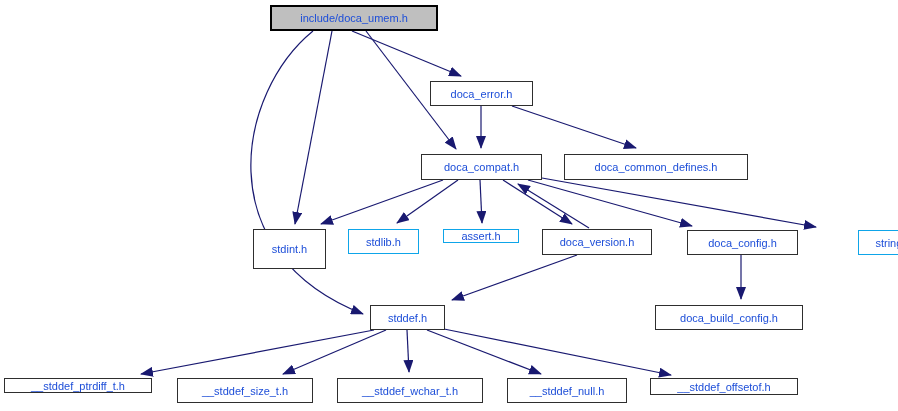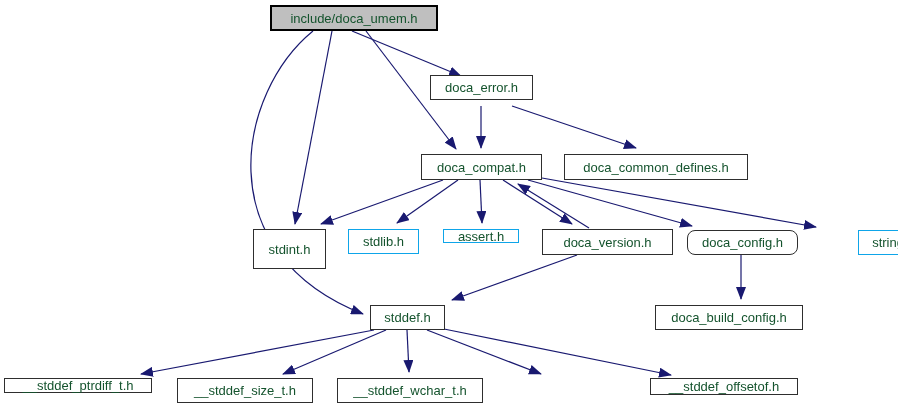--- a/index.html
+++ b/index.html
@@ -10,22 +10,22 @@
     font-family:"Liberation Sans", sans-serif;
     overflow:hidden;
   }
   #edges { position:absolute; left:0; top:0; width:898px; height:411px; }
   .node {
     position:absolute;
     box-sizing:border-box;
     display:flex; align-items:center; justify-content:center;
     background:#ffffff;
     border:1px solid #2e2e2e;
-    color:#14532d;
-    font-size:13px;
+    color:#1d4ed8;
+    font-size:11px;
     white-space:nowrap;
     cursor:pointer;
   }
   .node.root {
     background:#bfbfbf;
     border:2px solid #000000;
     cursor:default;
   }
   .node.external {
     border:1px solid #0ea5e9;
@@ -61,29 +61,30 @@
       <line x1="741" y1="255" x2="741" y2="299" marker-end="url(#arrow)"></line>
       <line x1="374" y1="330" x2="141" y2="374" marker-end="url(#arrow)"></line>
       <line x1="386" y1="330" x2="283" y2="374" marker-end="url(#arrow)"></line>
       <line x1="407" y1="330" x2="409" y2="372" marker-end="url(#arrow)"></line>
       <line x1="427" y1="330" x2="541" y2="374" marker-end="url(#arrow)"></line>
       <line x1="444" y1="329" x2="671" y2="375" marker-end="url(#arrow)"></line>
     </g>
   </svg>
 
   <div class="node root" style="left:270px; top:5px;   width:168px; height:26px;">include/doca_umem.h</div>
-  <div class="node" style="left:430px; top:75px;  width:103px; height:25px;">doca_error.h</div>
+  <div class="node" style="left:430px; top:81px;  width:103px; height:25px;">doca_error.h</div>
   <div class="node" style="left:421px; top:154px; width:121px; height:26px;text-align:right;">doca_compat.h</div>
   <div class="node" style="left:564px; top:154px; width:184px; height:26px;">doca_common_defines.h</div>
   <div class="node" style="left:253px; top:229px; width:73px;  height:40px;">stdint.h</div>
   <div class="node external" style="left:348px; top:229px; width:71px;  height:25px;">stdlib.h</div>
   <div class="node external" style="left:443px; top:229px; width:76px;  height:14px;">assert.h</div>
-  <div class="node" style="left:542px; top:229px; width:131px; height:26px;">doca_version.h</div>
-  <div class="node" style="left:687px; top:230px; width:111px; height:25px;border-radius:8px;">doca_config.h</div>
+  <div class="node" style="left:542px; top:229px; width:110px; height:26px;">doca_version.h</div>
+  <div class="node" style="left:687px; top:230px; width:111px; height:25px;">doca_config.h</div>
   <div class="node external" style="left:822px; top:230px; width:71px;  height:25px;margin-left:36px;">string.h</div>
   <div class="node" style="left:370px; top:305px; width:75px;  height:25px;">stddef.h</div>
   <div class="node" style="left:655px; top:305px; width:148px; height:25px;">doca_build_config.h</div>
   <div class="node" style="left:4px;   top:378px; width:148px; height:15px;">__stddef_ptrdiff_t.h</div>
   <div class="node" style="left:177px; top:378px; width:136px; height:25px;">__stddef_size_t.h</div>
   <div class="node" style="left:337px; top:378px; width:146px; height:25px;">__stddef_wchar_t.h</div>
+  <div class="node" style="left:507px; top:378px; width:120px; height:25px;">__stddef_null.h</div>
   <div class="node" style="left:650px; top:378px; width:148px; height:17px;">__stddef_offsetof.h</div>
 
 </div>
 
 </body></html>

